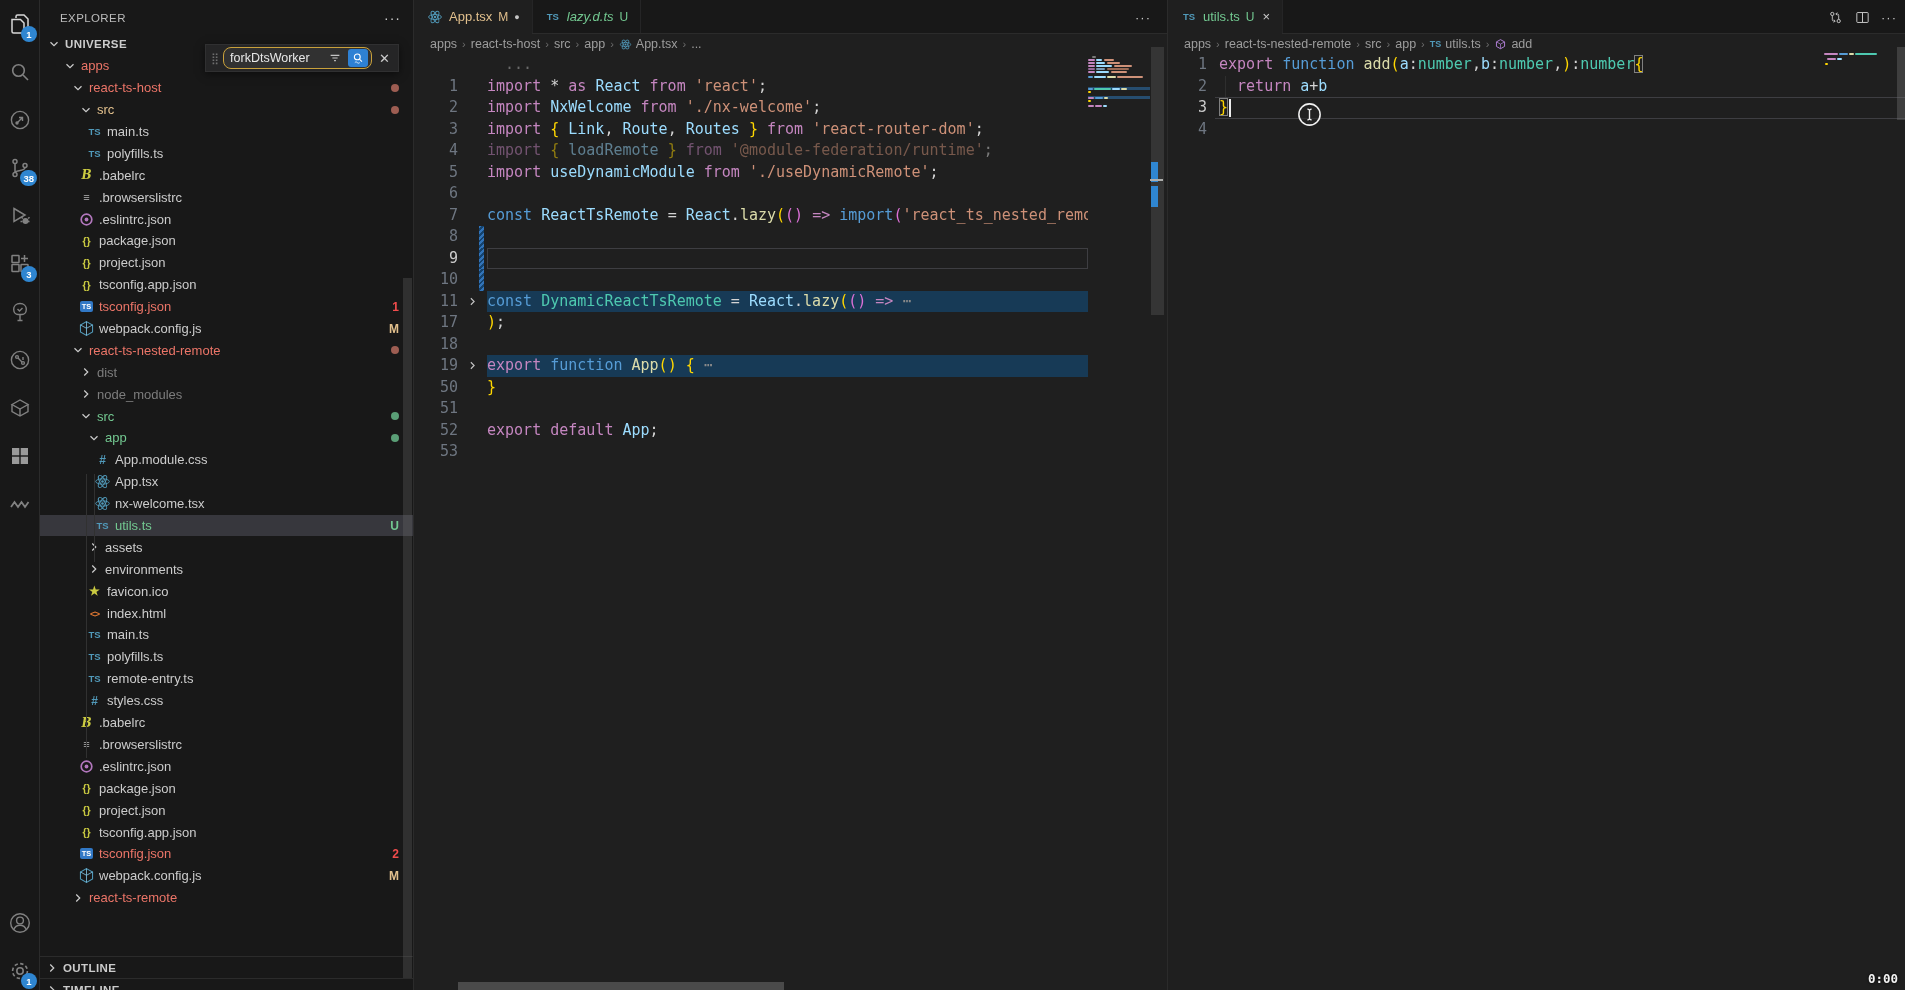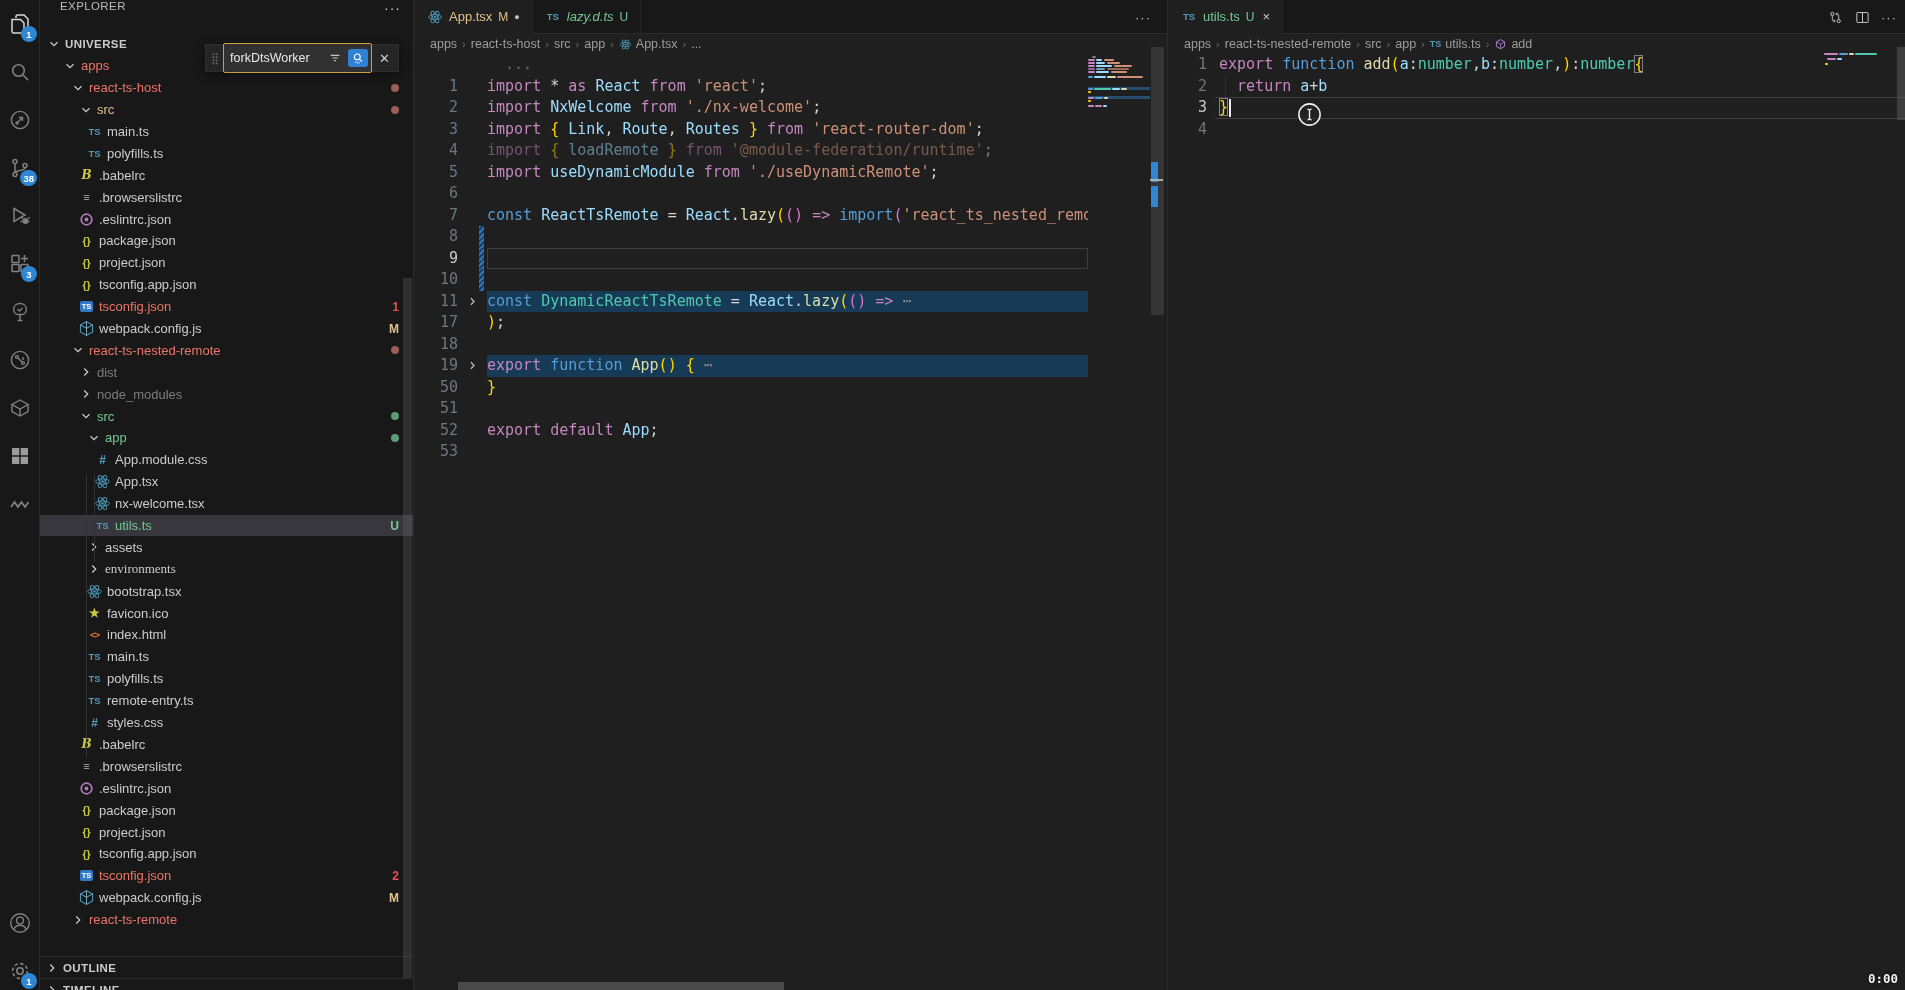--- a/index.html
+++ b/index.html
@@ -9,21 +9,21 @@
   
   .activitybar{position:absolute;left:0;top:0;width:40px;height:100%;background:#181818;border-right:1px solid #2b2b2b;z-index:5}
   .ab-item{position:relative;width:40px;height:48px;display:flex;align-items:center;justify-content:center;color:#818181;cursor:pointer}
   .ab-item.active{color:#d7d7d7}
   .ab-item svg{width:24px;height:24px}
   .ab-badge{position:absolute;right:3px;bottom:6px;min-width:16px;height:16px;padding:0 3px;border-radius:9px;
             background:#2f86d1;color:#fff;font-size:9.5px;font-weight:bold;display:flex;align-items:center;justify-content:center}
   .ab-bottom{position:absolute;left:0;top:899px;width:40px}
   
   .sidebar{position:absolute;left:40px;top:0;width:374px;height:100%;background:#181818;border-right:1px solid #2b2b2b;z-index:4;overflow:hidden}
-  .sb-header{height:35px;display:flex;padding:0 12px 0 20px;color:#cccccc}
+  .sb-header{height:35px;display:flex;align-items:center;padding:0 12px 0 20px;color:#cccccc}
   .sb-title{font-size:11.5px;letter-spacing:.4px;color:#bbbbbb}
   .sb-actions{margin-left:auto;color:#cccccc;font-size:14px;letter-spacing:1px;cursor:pointer}
   #tree{position:absolute;top:33px;left:0;right:0}
   .trow{height:21.9px;display:flex;align-items:center;padding-right:14px;cursor:pointer;white-space:nowrap}
   .trow.sel{background:#37373d}
   .chev{width:16px;height:16px;flex:0 0 16px;display:flex;align-items:center;justify-content:center;color:#cccccc}
   .chev svg{width:14px;height:14px}
   .ficon{width:17px;height:16px;flex:0 0 17px;display:flex;align-items:center;justify-content:center;font-weight:bold;margin-right:1px}
   .tlabel{margin-left:3px;font-size:13px}
   .trow.section .tlabel{font-weight:bold;font-size:11.5px;letter-spacing:.4px}
@@ -33,21 +33,21 @@
   .tbadge.dotg{width:8px;height:8px;border-radius:50%;background:#5a9e76}
   .tbadge.err{color:#f14c4c}.tbadge.mod{color:#e2c08d}.tbadge.new{color:#73c991}
   .tguide{position:absolute;width:1px;background:#313131}
   .sb-section{position:absolute;left:0;right:0;height:22px;border-top:1px solid #2b2b2b;display:flex;align-items:center;padding-left:4px;background:#181818;cursor:pointer}
   .sb-section .tlabel{font-weight:bold;font-size:11.5px;letter-spacing:.4px;color:#cccccc}
   .sb-scroll{position:absolute;left:363px;width:9px;top:278px;height:700px;background:rgba(121,121,121,.25)}
   
   .findw{position:absolute;left:165px;top:44px;height:28px;display:flex;align-items:center;gap:4px;background:#252526;
          border:1px solid #303031;box-shadow:0 2px 8px rgba(0,0,0,.5);padding:0 5px;z-index:9}
   .grip{color:#6f6f6f;font-size:11px;line-height:10px}
-  .findbox{display:flex;align-items:center;height:30px;border:1px solid #c9a13b;background:#313131;border-radius:2px;padding:0 3px 0 6px;gap:3px}
+  .findbox{display:flex;align-items:center;height:22px;border:1px solid #c9a13b;background:#313131;border-radius:8px;padding:0 3px 0 6px;gap:3px}
   .findbox input{width:92px;background:transparent;border:none;outline:none;color:#e8e8e8;font-size:12.5px;font-family:"Liberation Sans",sans-serif}
   .fbtn{display:flex;align-items:center;justify-content:center;width:20px;height:18px;border-radius:3px;color:#c5c5c5;cursor:pointer}
   .fbtn.on{background:#2e81d4;color:#fff}
   .fclose{color:#cccccc;font-size:13px;cursor:pointer;padding:0 3px}
   
   .group{position:absolute;top:0;height:100%;background:#1f1f1f}
   .group.left{left:415px;width:753px;border-right:1px solid #2b2b2b}
   .group.right{left:1169px;width:736px}
   .tabbar{position:relative;height:34px;background:#181818;border-bottom:1px solid #2b2b2b;display:flex;align-items:stretch}
   .tab{position:relative;display:flex;align-items:center;gap:6px;padding:0 12px;border-right:1px solid #252526;background:#181818;font-size:13px;cursor:pointer}
@@ -420,40 +420,27 @@
           <span class="tbadge new">U</span>
         </div>
         <div class="trow" style="padding-left: 46px;">
           <span class="chev">
             <svg viewBox="0 0 16 16">
               <path d="M6 4l4 4-4 4" stroke="currentColor" stroke-width="1.4" fill="none"></path>
             </svg>
           </span>
           <span class="tlabel c-normal">assets</span>
         </div>
-        <div class="trow" style="padding-left: 46px; font-family: Liberation Serif, serif;">
+        <div class="trow" style="padding-left: 46px;">
           <span class="chev">
             <svg viewBox="0 0 16 16">
               <path d="M6 4l4 4-4 4" stroke="currentColor" stroke-width="1.4" fill="none"></path>
             </svg>
           </span>
           <span class="tlabel c-normal">environments</span>
-        </div>
-        <div class="trow" style="padding-left: 46px;">
-          <span class="ficon">
-            <svg viewBox="0 0 16 16">
-              <g stroke="#519aba" fill="none" stroke-width=".9">
-                <ellipse cx="8" cy="8" rx="6.4" ry="2.5"></ellipse>
-                <ellipse cx="8" cy="8" rx="6.4" ry="2.5" transform="rotate(60 8 8)"></ellipse>
-                <ellipse cx="8" cy="8" rx="6.4" ry="2.5" transform="rotate(120 8 8)"></ellipse>
-              </g>
-              <circle cx="8" cy="8" r="1.2" fill="#519aba"></circle>
-            </svg>
-          </span>
-          <span class="tlabel c-normal">bootstrap.tsx</span>
         </div>
         <div class="trow" style="padding-left: 46px;">
           <span class="ficon">
             <span style="color:#cbcb41;font-size:12px">★</span>
           </span>
           <span class="tlabel c-normal">favicon.ico</span>
         </div>
         <div class="trow" style="padding-left: 46px;">
           <span class="ficon">
             <span style="color:#e37933;font-size:9.5px;letter-spacing:-1px">&lt;&gt;</span>

